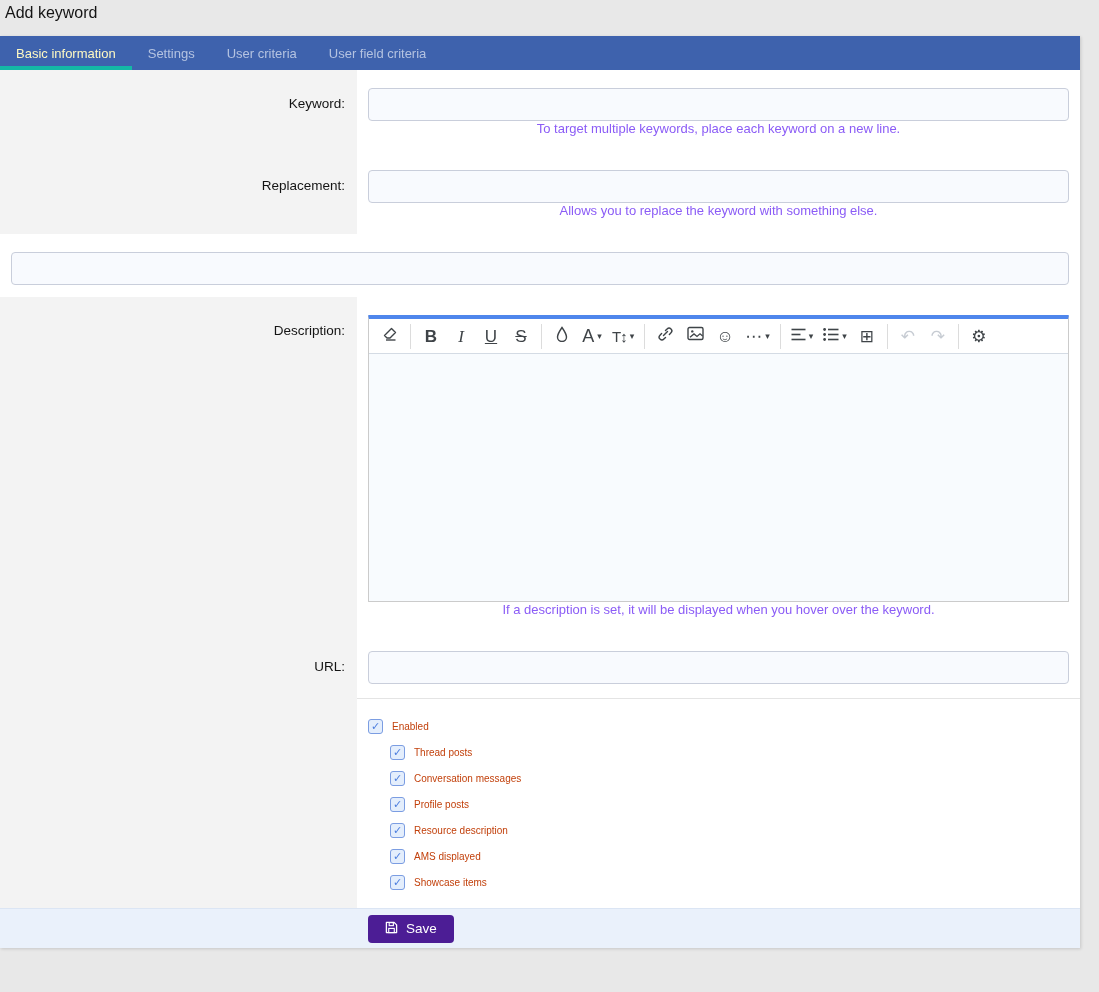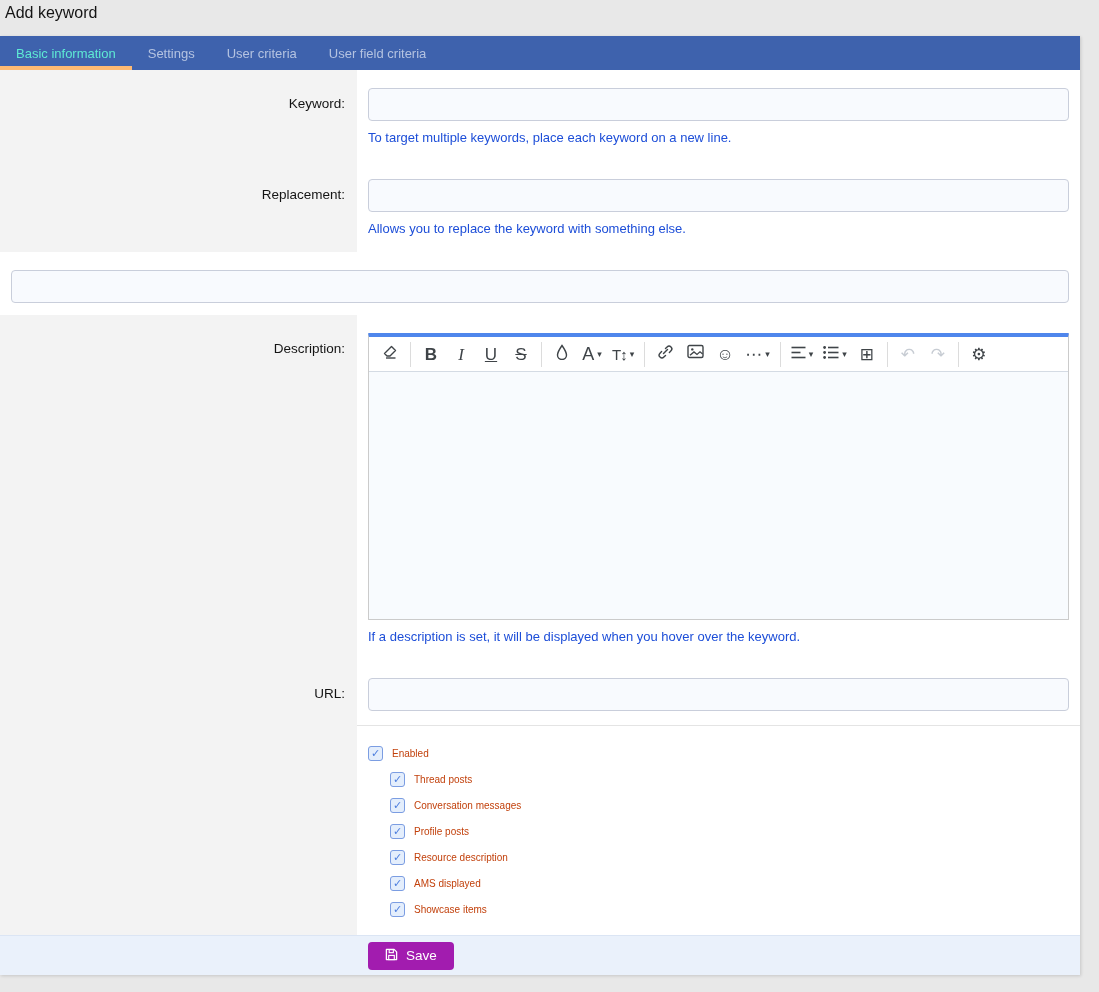--- a/index.html
+++ b/index.html
@@ -13,39 +13,39 @@
     font-size:16px;color:#141414;font-weight:400;
     padding:4px 0 0 5px;height:36px;box-sizing:border-box;
   }
   .panel{width:1080px;box-shadow:1px 1px 3px rgba(0,0,0,.15);}
   
   .tab-bar{height:34px;background:#3e62ad;display:flex;}
   .tab{
     height:34px;box-sizing:border-box;display:flex;align-items:center;
     padding:0 16px;font-size:13px;color:#b4c3e1;cursor:pointer;
   }
-  .tab.active{color:#5eead4;border-bottom:4px solid #fdba74;padding-top:4px;}
+  .tab.active{color:#fef9c3;border-bottom:4px solid #14b8a6;padding-top:4px;}
   
   .form{background:#ffffff;}
   .form-row{display:flex;align-items:stretch;}
   .row-label{
     width:357px;min-width:357px;background:#f3f3f3;box-sizing:border-box;
     text-align:right;padding:26px 12px 0 10px;font-size:13.5px;color:#141414;
   }
   .row-content{flex:1;min-width:0;box-sizing:border-box;padding:18px 11px 16px 11px;}
   .row-title .row-content{padding-bottom:12px;}
   .row-url .row-content{padding-bottom:14px;border-bottom:1px solid #e4e4e4;}
   .row-checks .row-content{padding-top:20px;padding-bottom:18px;}
   .text-input{
     display:block;width:100%;height:33px;box-sizing:border-box;
     background:#f8fafe;border:1px solid #c9cedb;border-radius:4px;
     font-size:14px;padding:0 8px;color:#222;outline:none;
     font-family:"Liberation Sans",sans-serif;
   }
-  .hint{margin-top:9px;font-size:13px;color:#1d4ed8;}
+  .hint{font-size:13px;color:#8b5cf6;text-align:center;}
   
   .editor{border:1px solid #cbcbcb;border-top:4px solid #4f86ec;border-radius:1px;}
   .editor-toolbar{
     height:34px;display:flex;align-items:center;background:#ffffff;
     border-bottom:1px solid #d4dbe4;padding:0 6px;
   }
   .tb{
     background:none;border:none;height:28px;min-width:30px;padding:0 5px;
     display:flex;align-items:center;justify-content:center;
     font-size:17px;color:#3f4448;cursor:pointer;font-family:"Liberation Sans",sans-serif;
@@ -71,21 +71,21 @@
   }
   .cb-label{font-size:10px;color:#c2410c;}
   .cb-children{margin-left:22px;}
   .cb-child{margin-top:11px;}
   
   .footer{
     width:1080px;height:40px;box-sizing:border-box;background:#eaf1fb;
     border-top:1px solid #dbe5f4;display:flex;align-items:center;padding-left:368px;
   }
   .save-button{
-    display:flex;align-items:center;gap:8px;background:#a21caf;color:#fff;
+    display:flex;align-items:center;gap:8px;background:#4c1d95;color:#fff;
     border:none;border-radius:4px;height:28px;padding:0 17px;
     font-size:13.5px;cursor:pointer;font-family:"Liberation Sans",sans-serif;
   }
 </style>
 </head>
 <body>
 
 <div class="page-title">Add keyword</div>
 
 <div class="panel">

